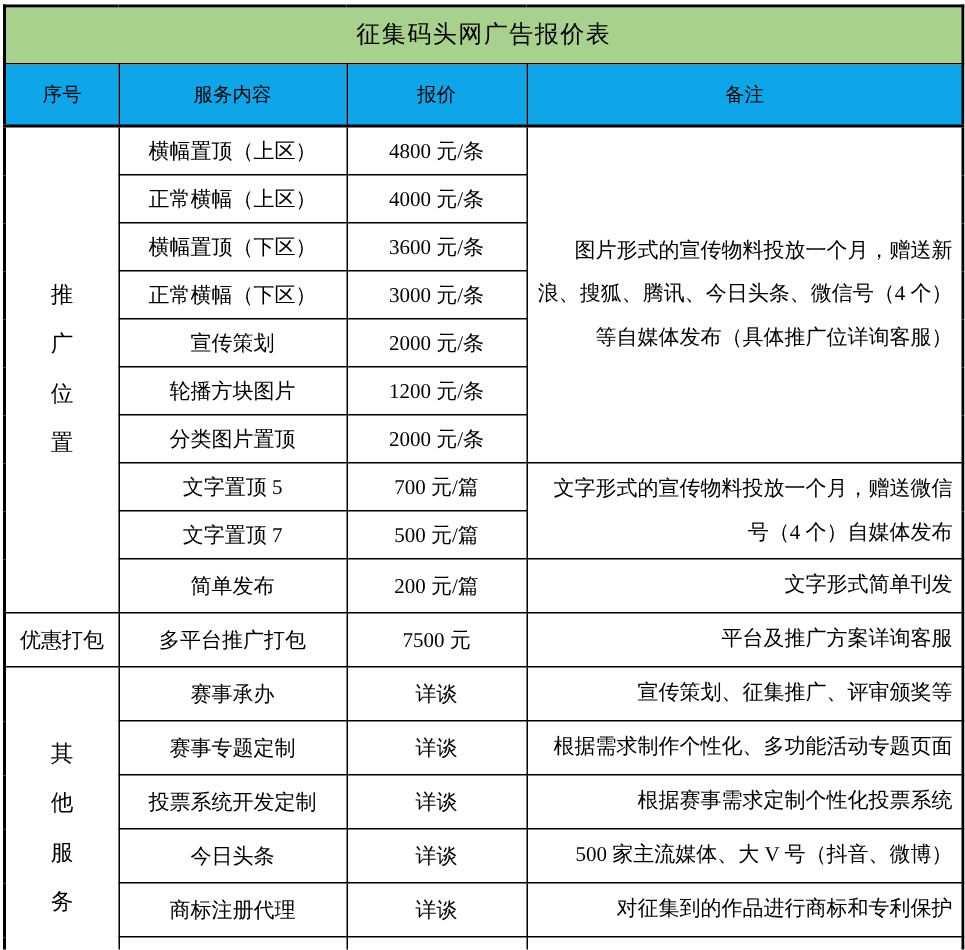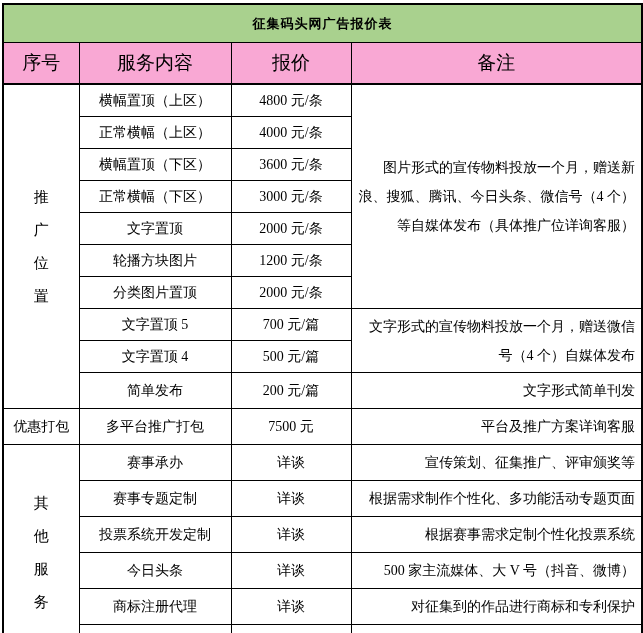--- a/index.html
+++ b/index.html
@@ -17,24 +17,24 @@
   col.c-serv   { width:152px; }
   col.c-price  { width:120px; }
   col.c-remark { width:291px; }
   td {
     border:1px solid #000;
     font-size:14px; text-align:center; vertical-align:middle;
     padding:0 2px; overflow:hidden;
   }
   tr.title-row td {
     background:#a9d18e; height:37px;
-    font-size:13px; font-weight:bold; letter-spacing:1px;
+    font-size:16px; font-weight:normal; letter-spacing:1px;
   }
   tr.head-row td {
-    background:#f9a8d4; height:40px; font-size:19px;
+    background:#0ea5e9; height:40px; font-size:13px;
     border-bottom:2px solid #000;
     text-align:center;
   }
   tr.data-row td { height:31px; }
   td.cat-vert {
     white-space:pre-line; line-height:33px; font-size:15px;
     text-align:center;
   }
   td.cat-h { font-size:14px; }
   td.remark {
@@ -80,38 +80,38 @@
     </tr>
     <tr class="data-row">
       <td>横幅置顶（下区）</td>
       <td>3600 元/条</td>
     </tr>
     <tr class="data-row">
       <td>正常横幅（下区）</td>
       <td>3000 元/条</td>
     </tr>
     <tr class="data-row">
-      <td>文字置顶</td>
+      <td>宣传策划</td>
       <td>2000 元/条</td>
     </tr>
     <tr class="data-row">
       <td>轮播方块图片</td>
       <td>1200 元/条</td>
     </tr>
     <tr class="data-row">
       <td>分类图片置顶</td>
       <td>2000 元/条</td>
     </tr>
     <tr class="data-row">
       <td>文字置顶 5</td>
       <td>700 元/篇</td>
       <td rowspan="2" class="remark">文字形式的宣传物料投放一个月，赠送微信号（4 个）自媒体发布</td>
     </tr>
     <tr class="data-row">
-      <td>文字置顶 4</td>
+      <td>文字置顶 7</td>
       <td>500 元/篇</td>
     </tr>
     <tr class="data-row">
       <td>简单发布</td>
       <td>200 元/篇</td>
       <td class="remark">文字形式简单刊发</td>
     </tr>
 
     <tr class="data-row">
       <td class="cat-h">优惠打包</td>

